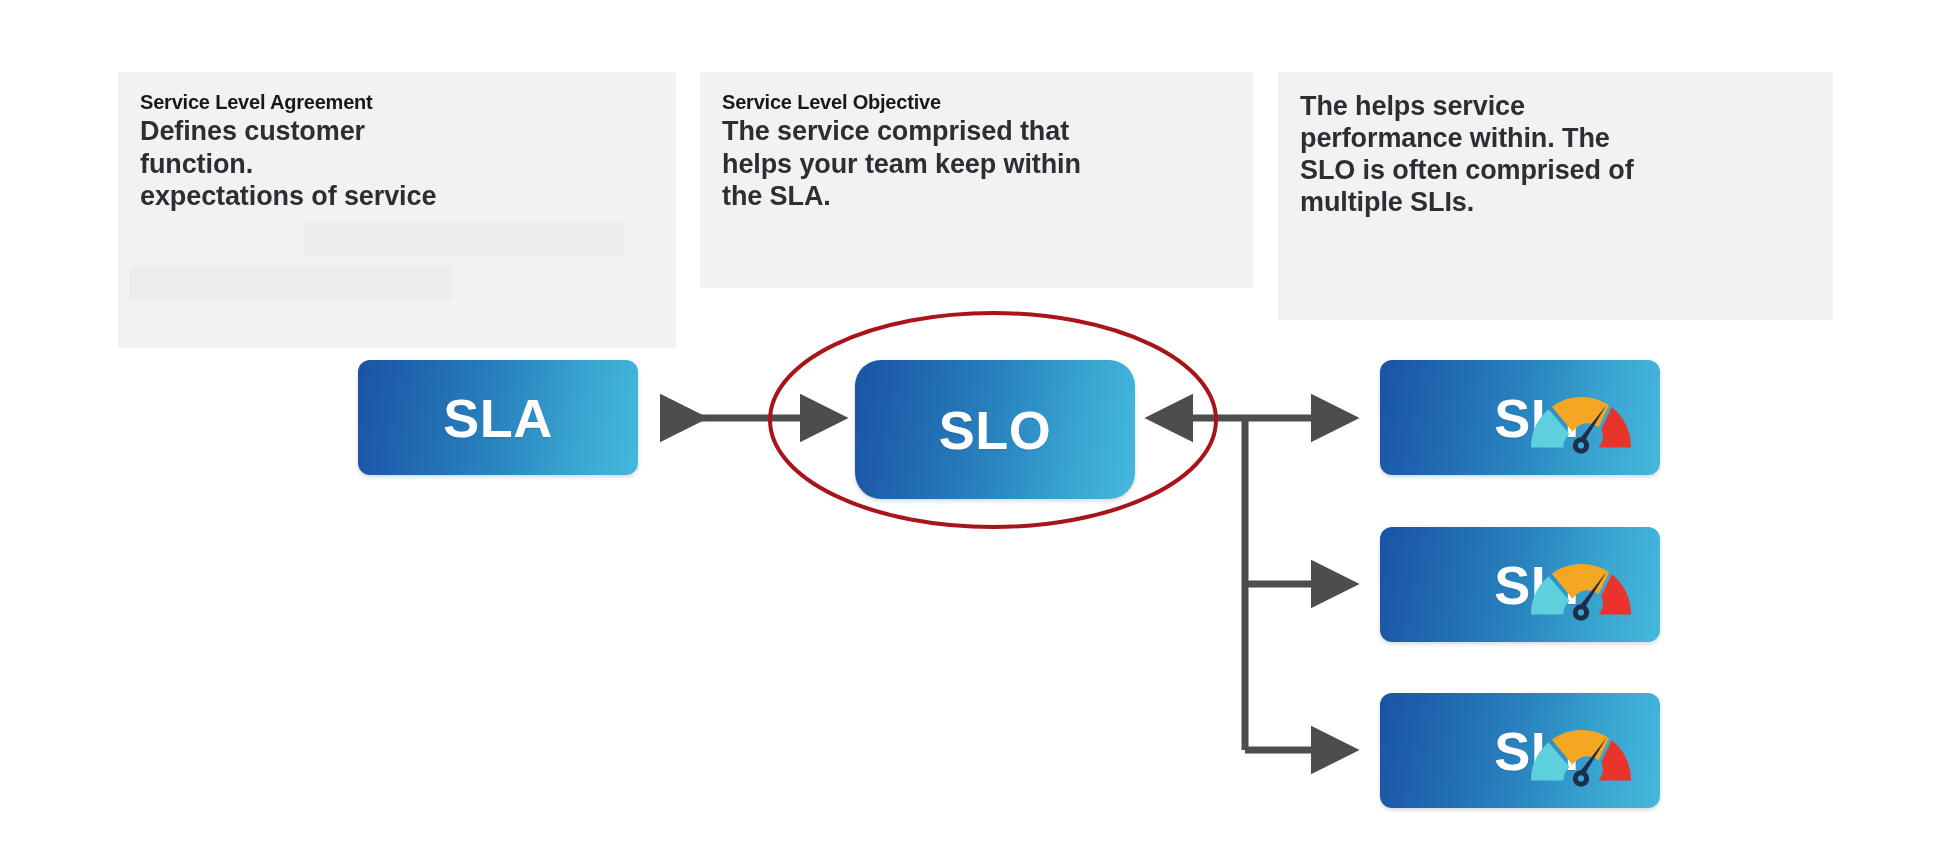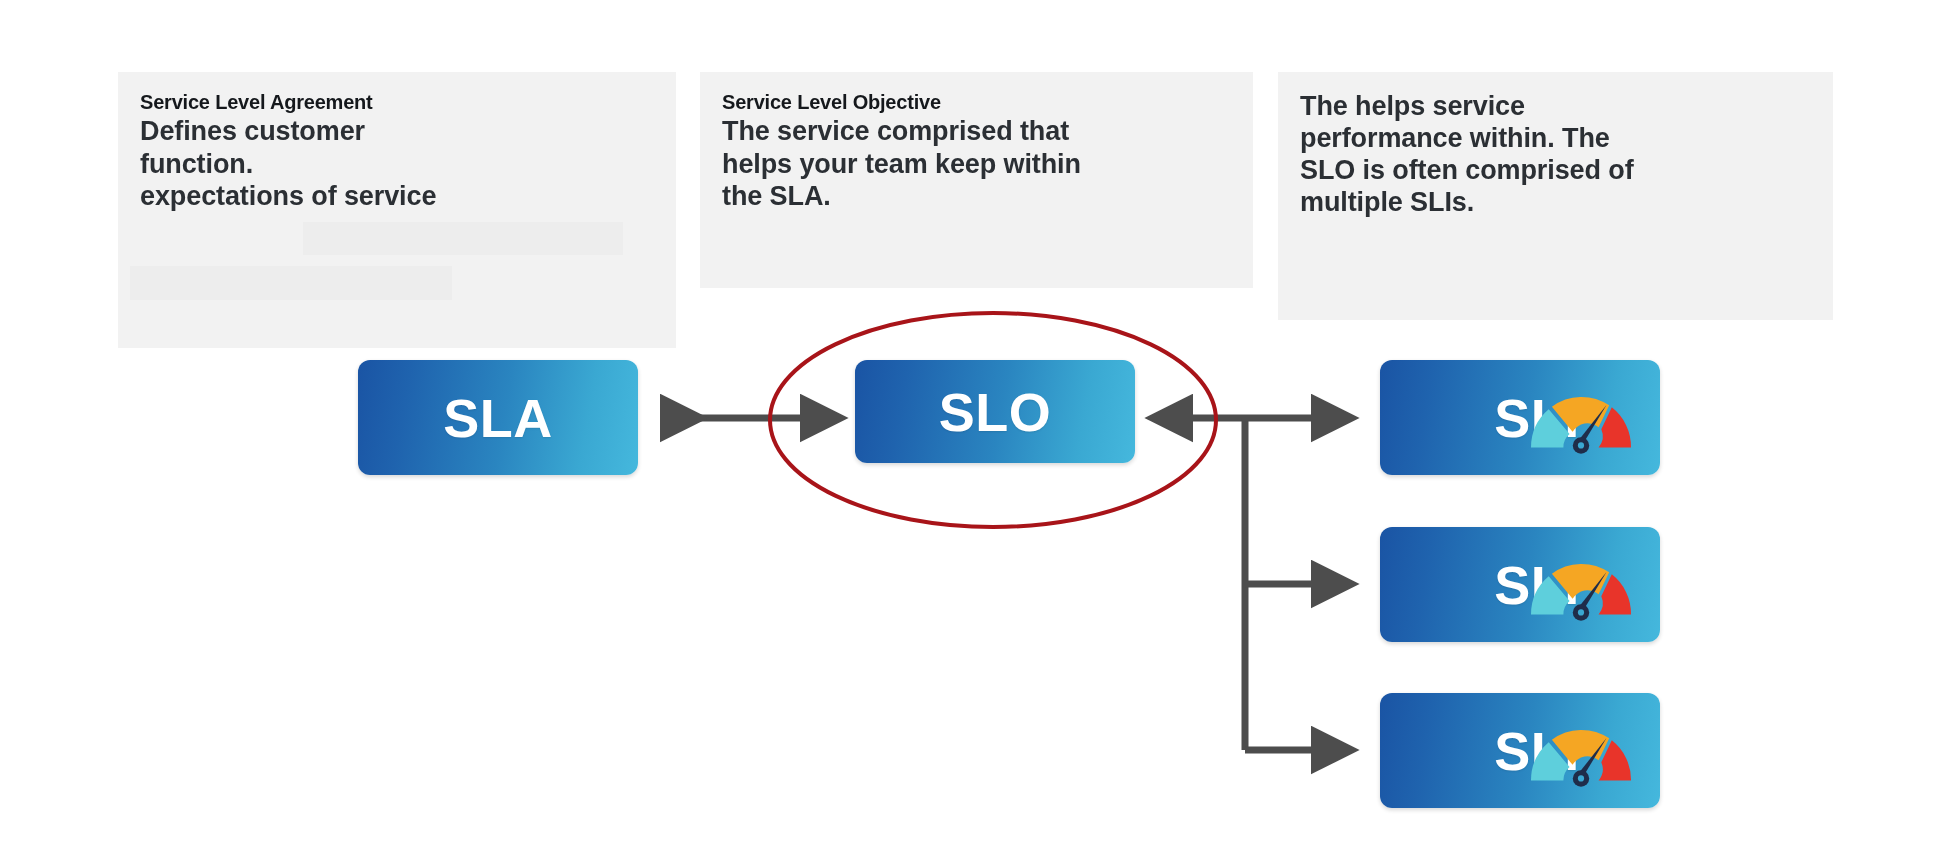--- a/index.html
+++ b/index.html
@@ -146,21 +146,21 @@
 
     <line x1="1245" y1="750" x2="1326" y2="750" stroke="#4d4d4d" stroke-width="7" marker-end="url(#ah-right)"></line>
 
     <ellipse cx="993" cy="420" rx="223" ry="107" fill="none" stroke="#a81419" stroke-width="4"></ellipse>
   </svg>
 
   <div class="node node-center" style="left:350px; top:360px; width:280px; height:115px;margin-left:8px;">
     <span class="node-label">SLA</span>
   </div>
 
-  <div class="node node-center" style="left:855px; top:360px; width:280px; height:103px;">
+  <div class="node node-center" style="left:855px; top:360px; width:280px; height:139px;border-radius:26px;">
     <span class="node-label">SLO</span>
   </div>
 
   <div class="node node-split" style="left:1360px; top:360px; width:280px; height:115px;">
     <span class="node-label">SLI</span>
     <span class="gauge-wrap">
       <svg viewBox="0 0 118 72">
         <path d="M9 64 A50 50 0 0 1 26.7 25.7 L47.6 50.6 A17.4 17.4 0 0 0 41.4 64 Z" fill="#5ecfdc"></path>
         <path d="M29.9 23.2 A50 50 0 0 1 87.2 21.9 L76.6 43.9 A17.4 17.4 0 0 0 50.6 48.4 Z" fill="#f5a623"></path>
         <path d="M89.8 23.9 A50 50 0 0 1 109 64 L76.6 64 A17.4 17.4 0 0 0 79.3 45.9 Z" fill="#e8342a"></path>

